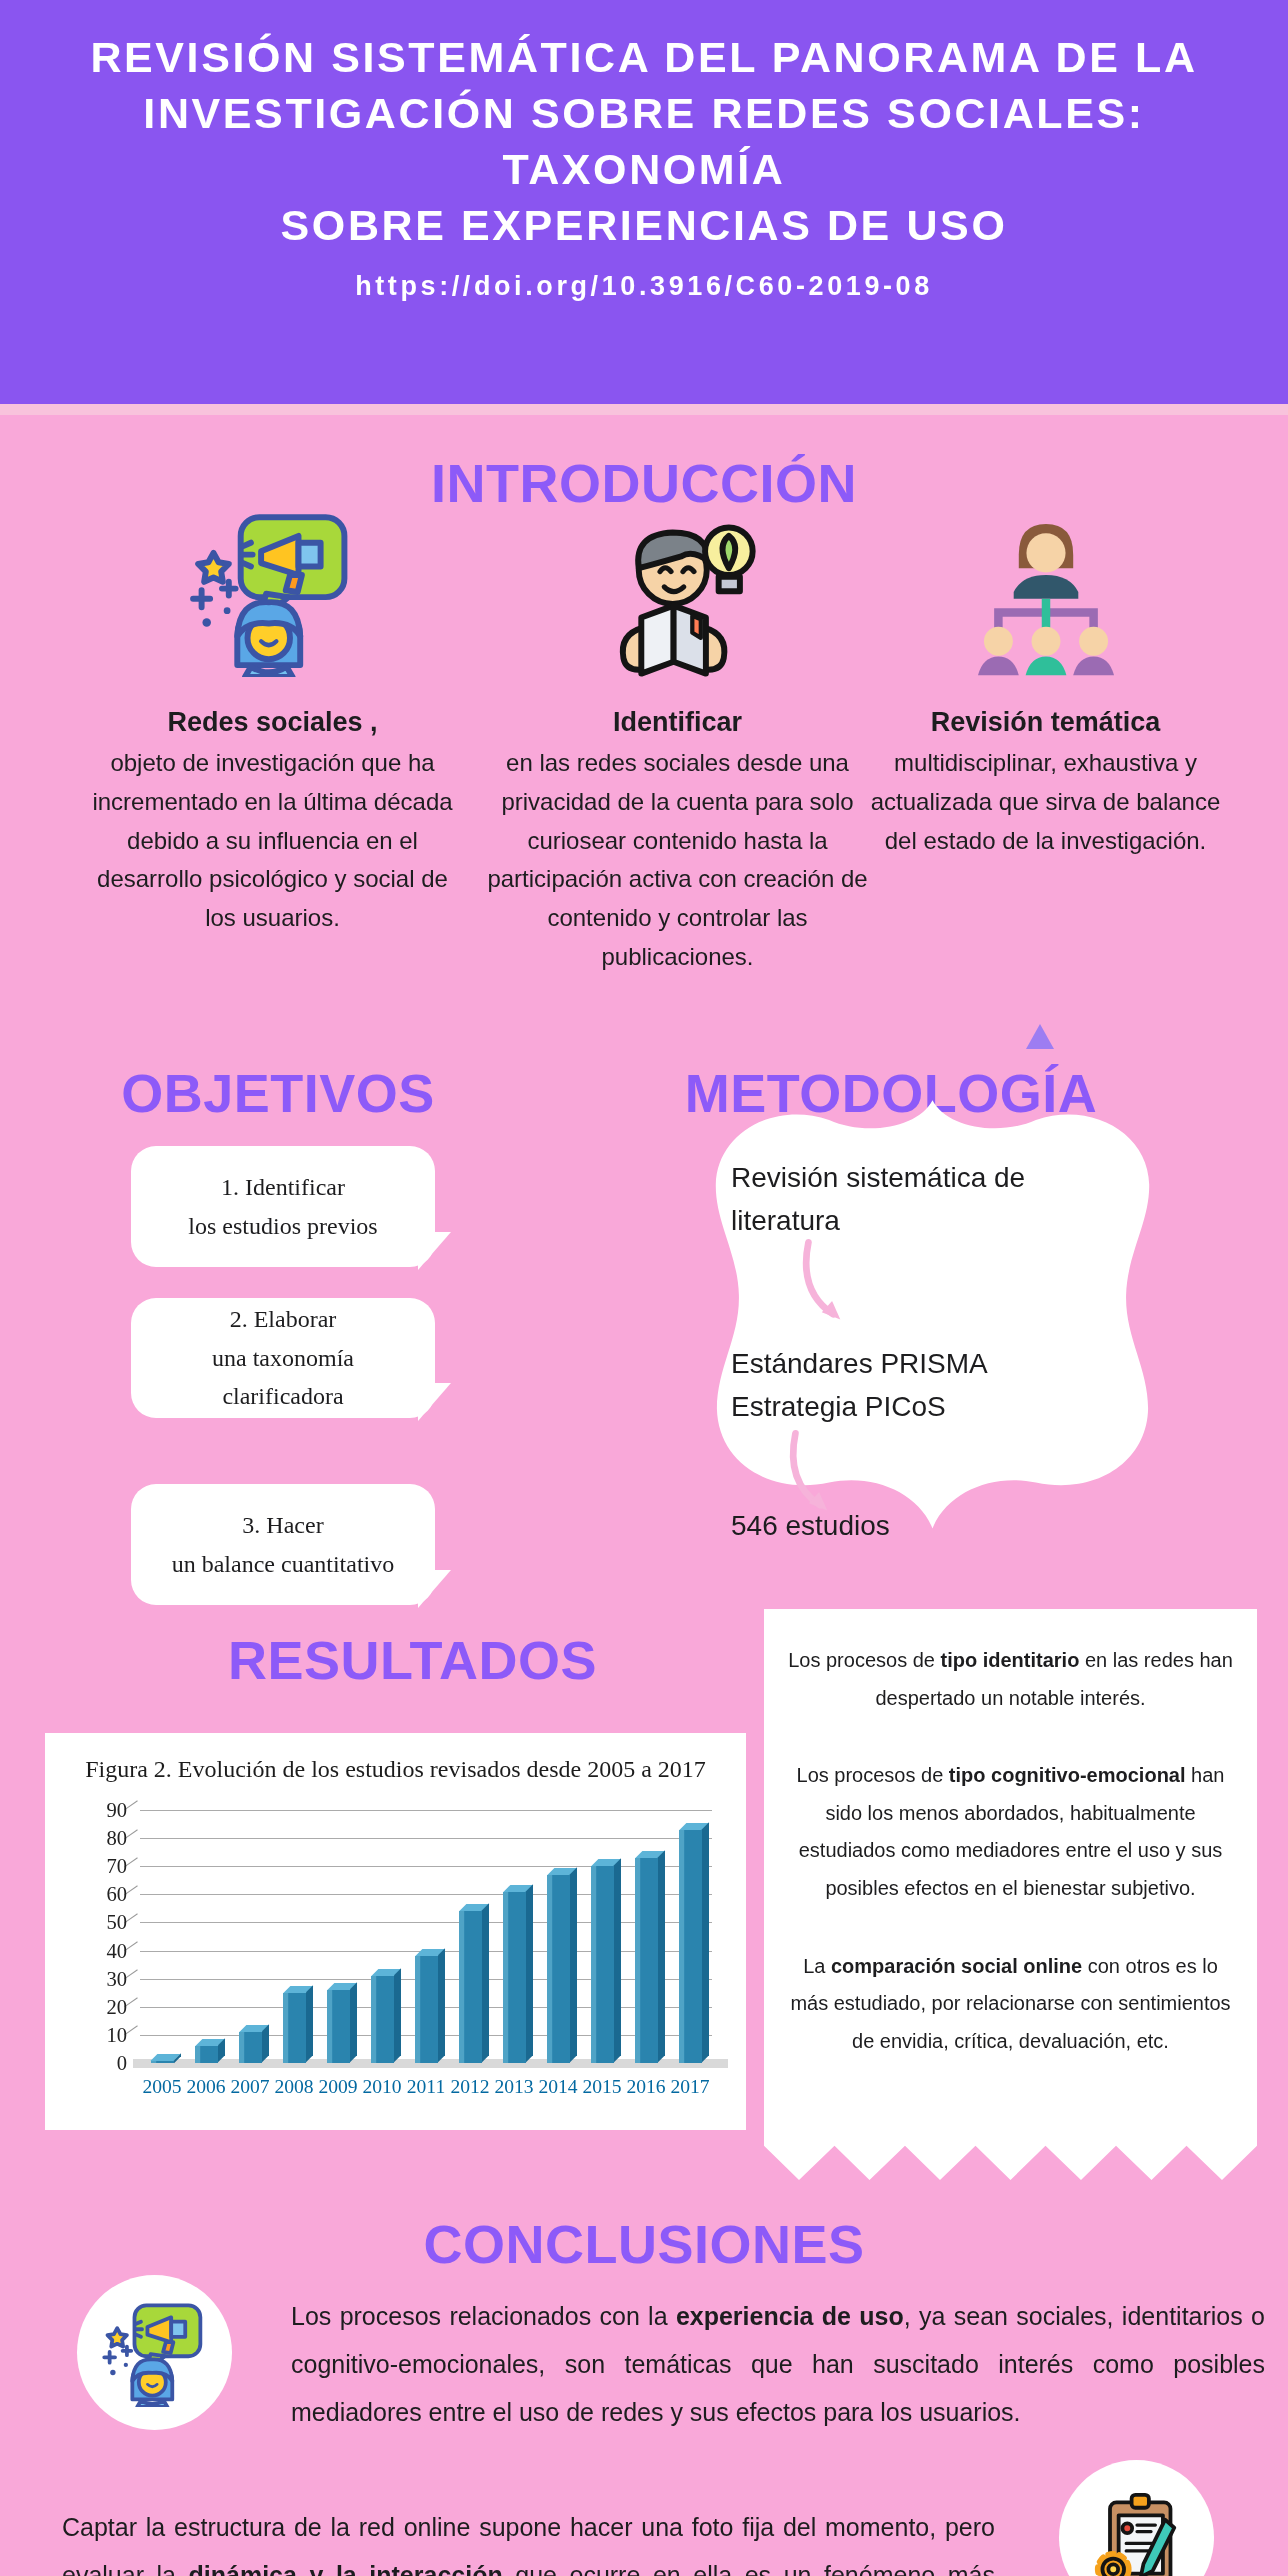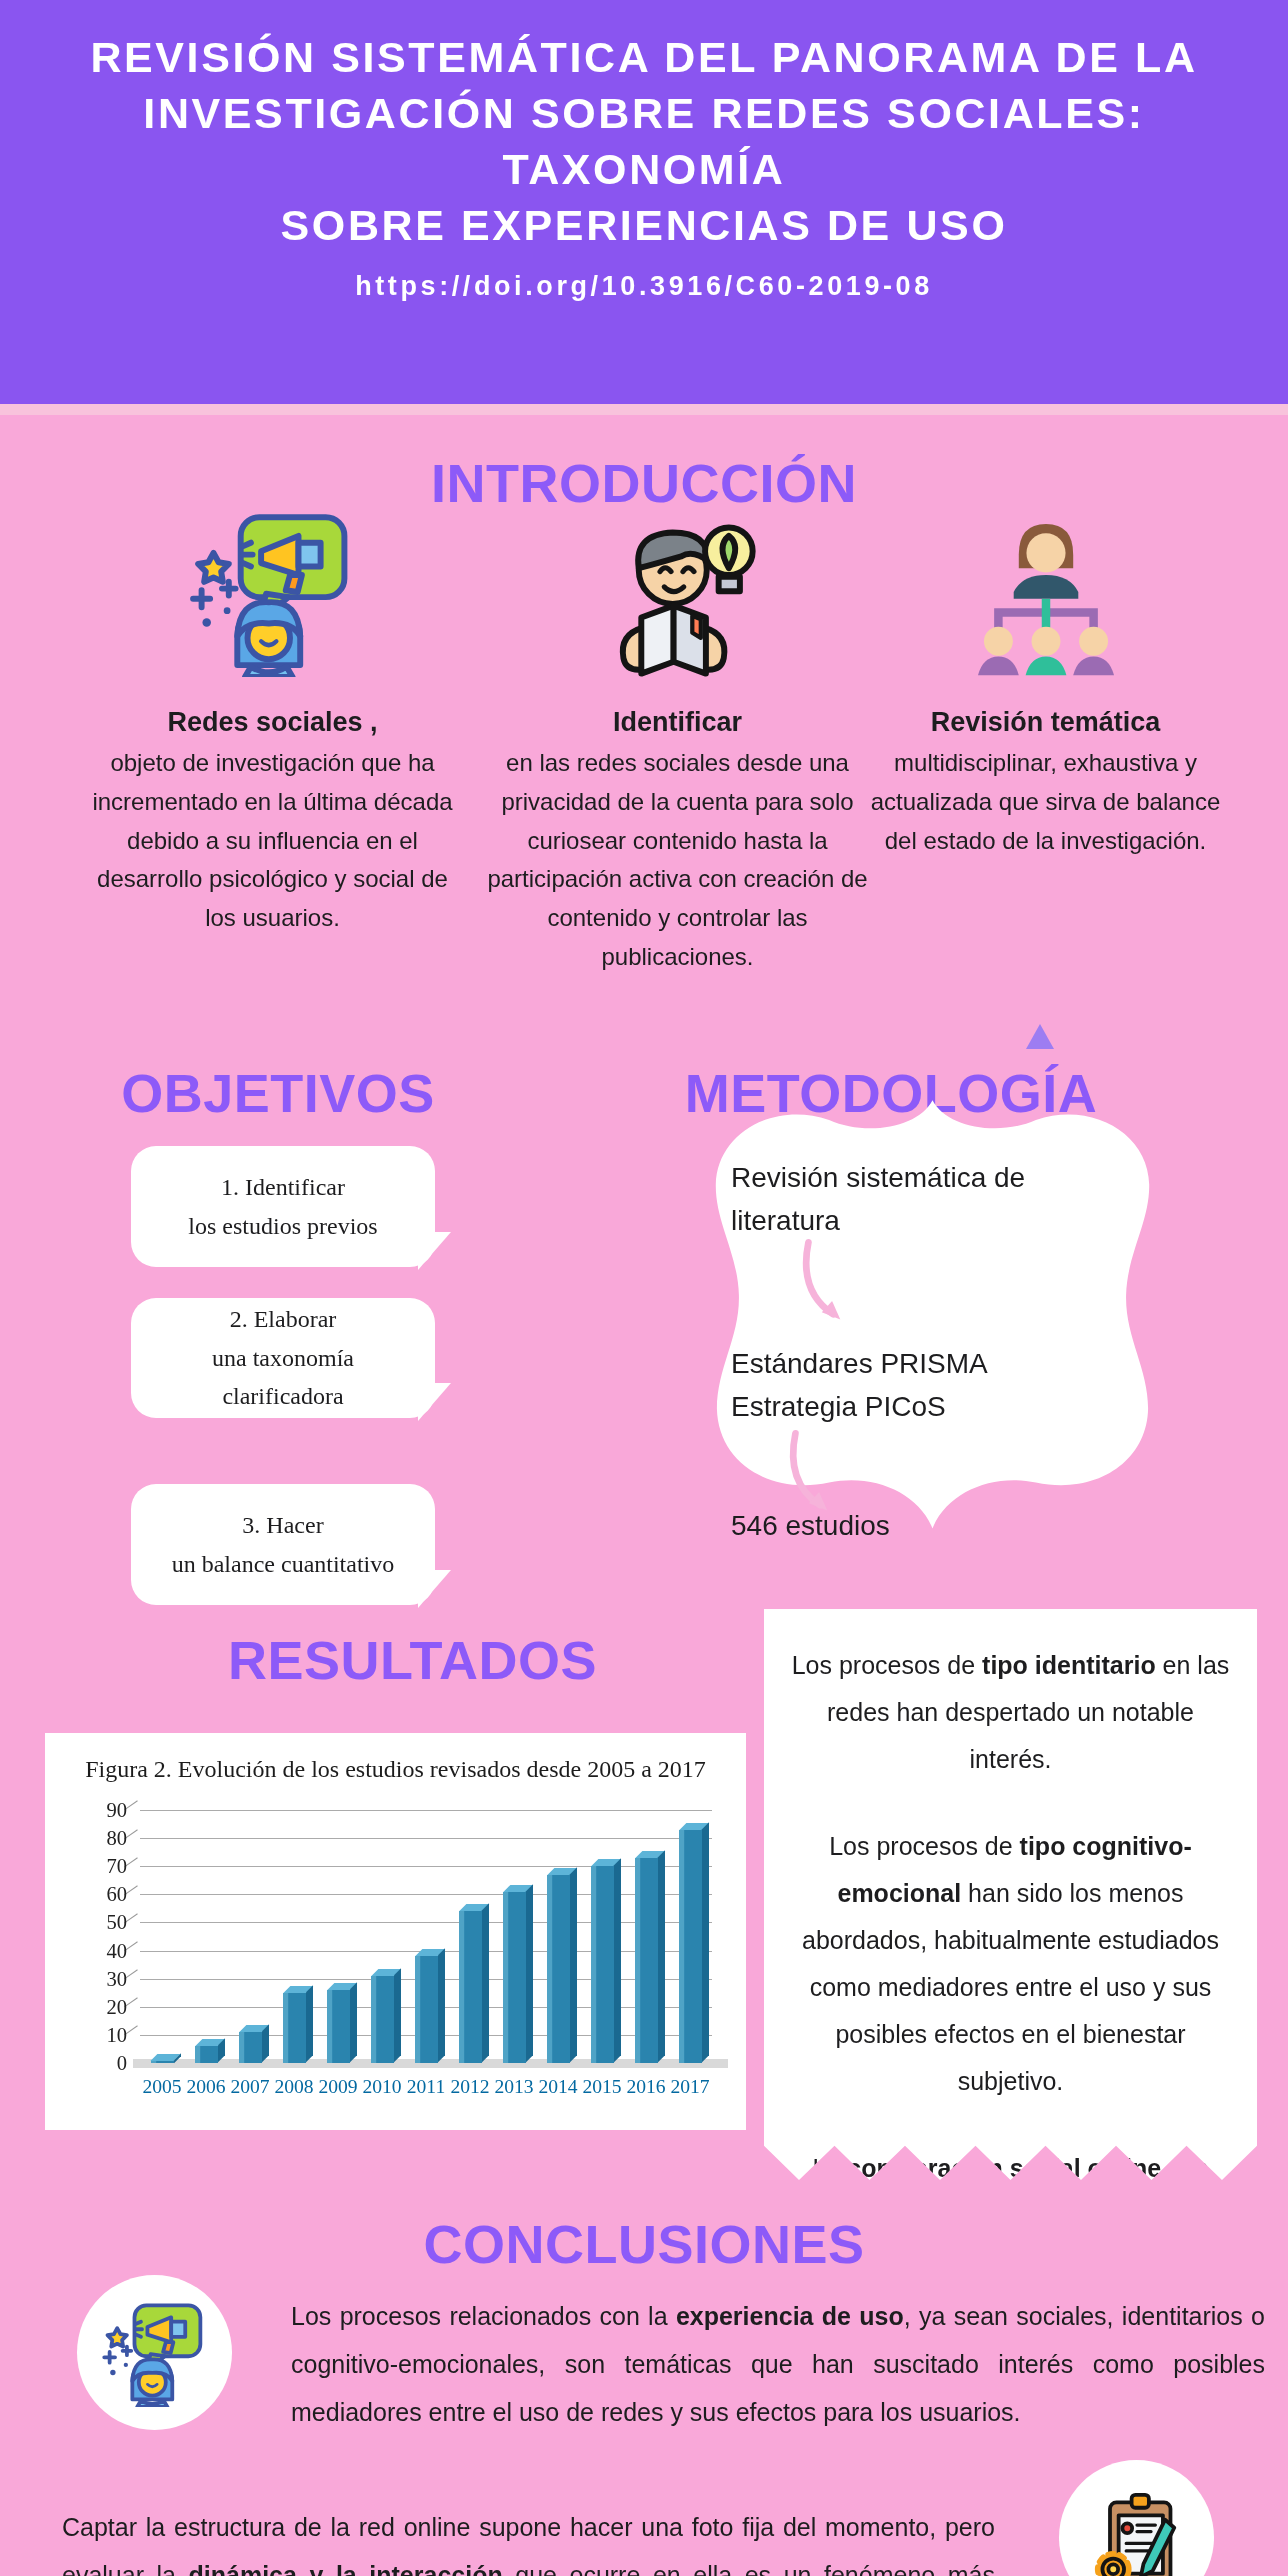--- a/index.html
+++ b/index.html
@@ -45,21 +45,21 @@
   .ylabel { position:absolute; left:-49px; width:36px; text-align:right; transform:translateY(-50%);
             font-family:"Liberation Serif", serif; font-size:20.6px; color:#222; }
   .bar { position:absolute; bottom:0; width:23px; background:#2a84ae;
          box-shadow:inset 5.2px 0 0 #4fa3c6; }
   .bar::before { content:""; position:absolute; left:3.6px; top:-6.7px; width:100%; height:6.7px; background:#5db4d8; transform:skewX(-45deg); }
   .bar::after  { content:""; position:absolute; top:-3.6px; right:-6.7px; width:6.7px; height:100%; background:#1a6991; transform:skewY(-45deg); }
   .xlabel { position:absolute; top:calc(100% + 13.4px); text-align:center;
             font-family:"Liberation Serif", serif; font-size:19.6px; color:#0369a1; }
   .chart-floor { position:absolute; left:-7.2px; right:-15.5px; bottom:-5.2px; height:9.3px; background:#d9d9d9; }
   .results-box { position:absolute; left:764px; top:1609px; width:493px; height:571px; background:#ffffff;
-        padding:33px 24px 77px; text-align:center; font-size:25px; line-height:1.88;
+        padding:33px 24px 77px; text-align:center; font-size:20px; line-height:1.88;
         clip-path:polygon(0 0,100% 0,100% 94%,92.9% 100%,85.7% 94%,78.6% 100%,71.4% 94%,64.3% 100%,57.1% 94%,50% 100%,42.9% 94%,35.7% 100%,28.6% 94%,21.4% 100%,14.3% 94%,7.1% 100%,0 94%); }
   .results-box p { margin-bottom:40px; }
   
   .circle-icon { position:absolute; width:155px; height:155px; background:#ffffff; border-radius:50%;
                  display:flex; align-items:center; justify-content:center; }
   .circle-icon svg { width:108px; height:108px; }
   .conc-text { position:absolute; font-size:25px; line-height:1.92; text-align:justify; }
   b { font-weight:800; }
 </style>
 </head>

